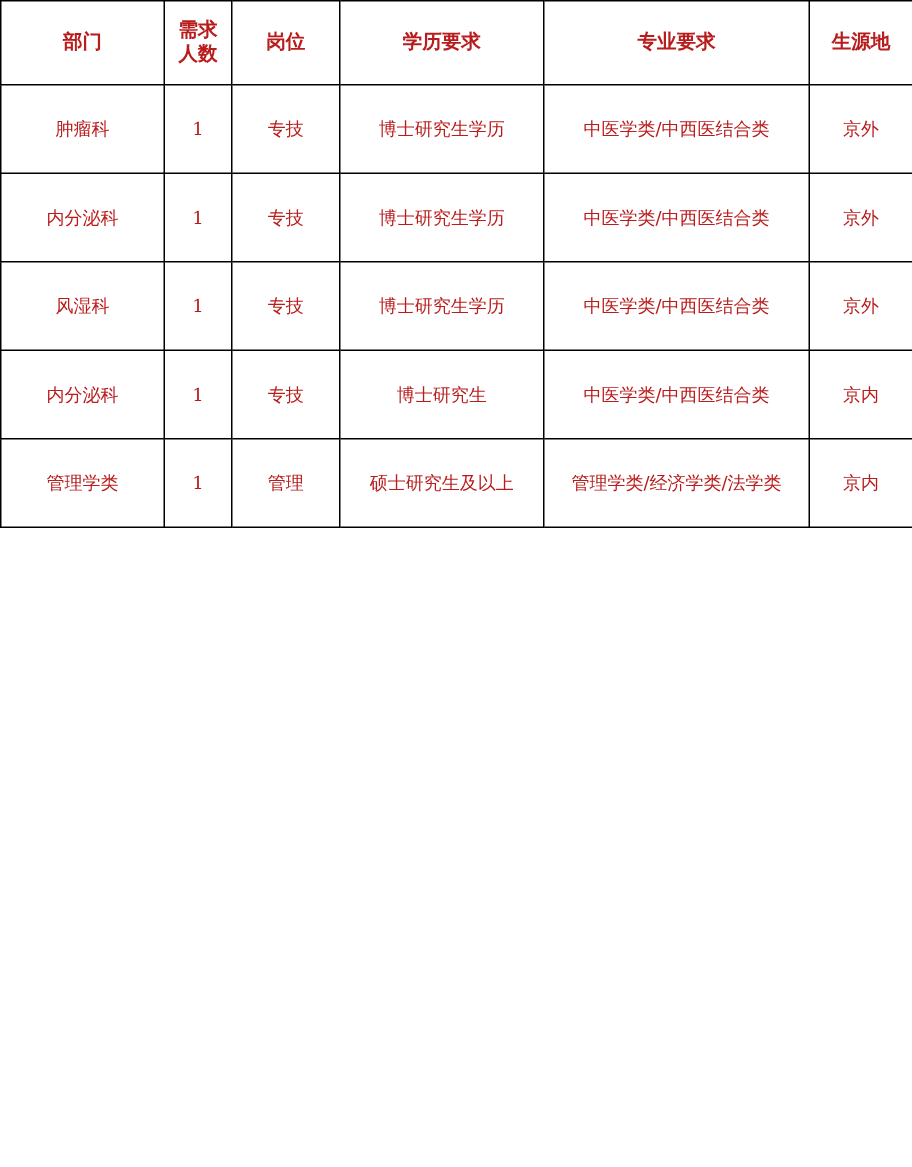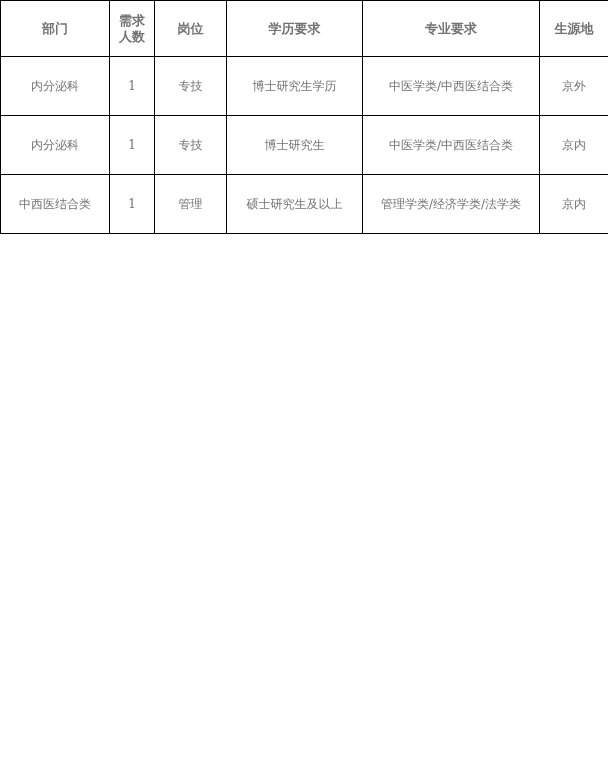--- a/index.html
+++ b/index.html
@@ -3,21 +3,21 @@
   <meta charset="utf-8">
   <style>
     html, body { margin: 0; padding: 0; background: #ffffff; }
     body { width: 608px; height: 778px; overflow: hidden; }
     table {
       border-collapse: collapse;
       table-layout: fixed;
       width: 608px;
       font-family: "DejaVu Sans", "Liberation Sans", sans-serif;
       font-size: 12px;
-      color: #737373;
+      color: #b91c1c;
     }
     td, th {
       border: 1.5px solid #000;
       text-align: center;
       vertical-align: middle;
       padding: 0 1px;
       line-height: 16px;
       overflow: hidden;
     }
     th { font-weight: bold; height: 55px; font-size: 13px; }
@@ -41,37 +41,53 @@
       <th>部门</th>
       <th><span>需求</span><br><span>人数</span></th>
       <th>岗位</th>
       <th>学历要求</th>
       <th>专业要求</th>
       <th>生源地</th>
     </tr>
   </thead>
   <tbody>
     <tr>
+      <td>肿瘤科</td>
+      <td class="num">1</td>
+      <td>专技</td>
+      <td>博士研究生学历</td>
+      <td>中医学类/中西医结合类</td>
+      <td>京外</td>
+    </tr>
+    <tr>
       <td>内分泌科</td>
+      <td class="num">1</td>
+      <td>专技</td>
+      <td>博士研究生学历</td>
+      <td>中医学类/中西医结合类</td>
+      <td>京外</td>
+    </tr>
+    <tr>
+      <td>风湿科</td>
       <td class="num">1</td>
       <td>专技</td>
       <td>博士研究生学历</td>
       <td>中医学类/中西医结合类</td>
       <td>京外</td>
     </tr>
     <tr>
       <td>内分泌科</td>
       <td class="num">1</td>
       <td>专技</td>
       <td>博士研究生</td>
       <td>中医学类/中西医结合类</td>
       <td>京内</td>
     </tr>
     <tr>
-      <td>中西医结合类</td>
+      <td>管理学类</td>
       <td class="num">1</td>
       <td>管理</td>
       <td>硕士研究生及以上</td>
       <td>管理学类/经济学类/法学类</td>
       <td>京内</td>
     </tr>
   </tbody>
 </table>
 
 </body></html>

